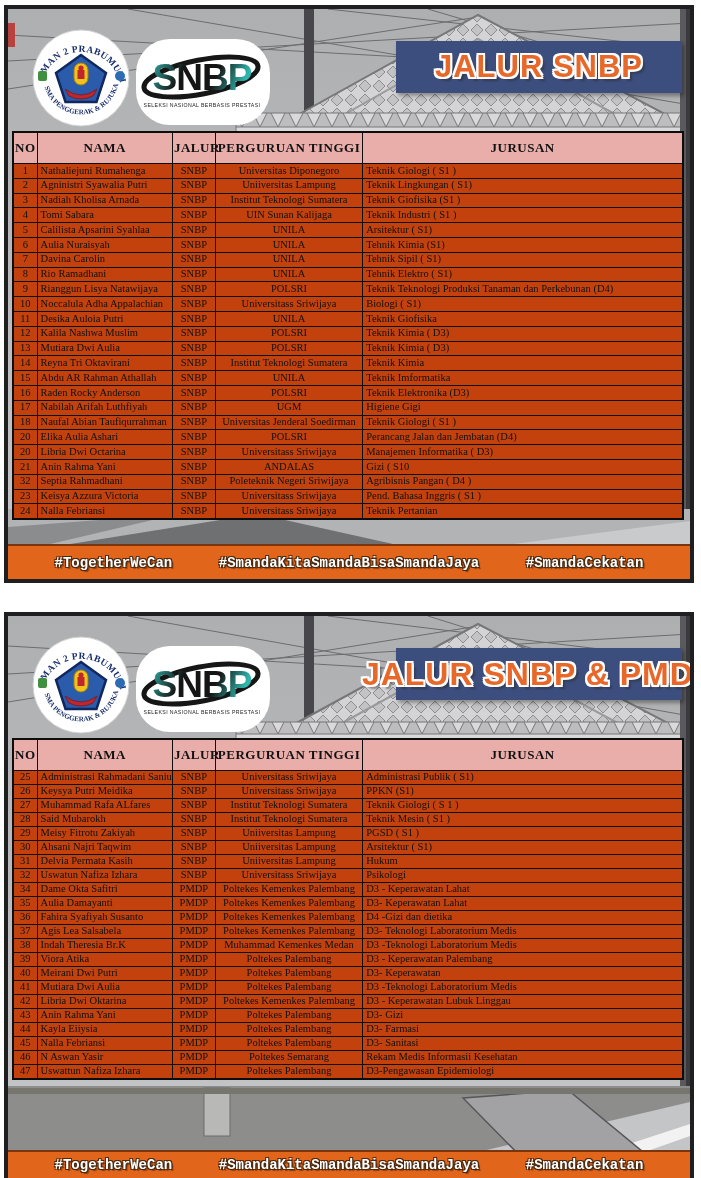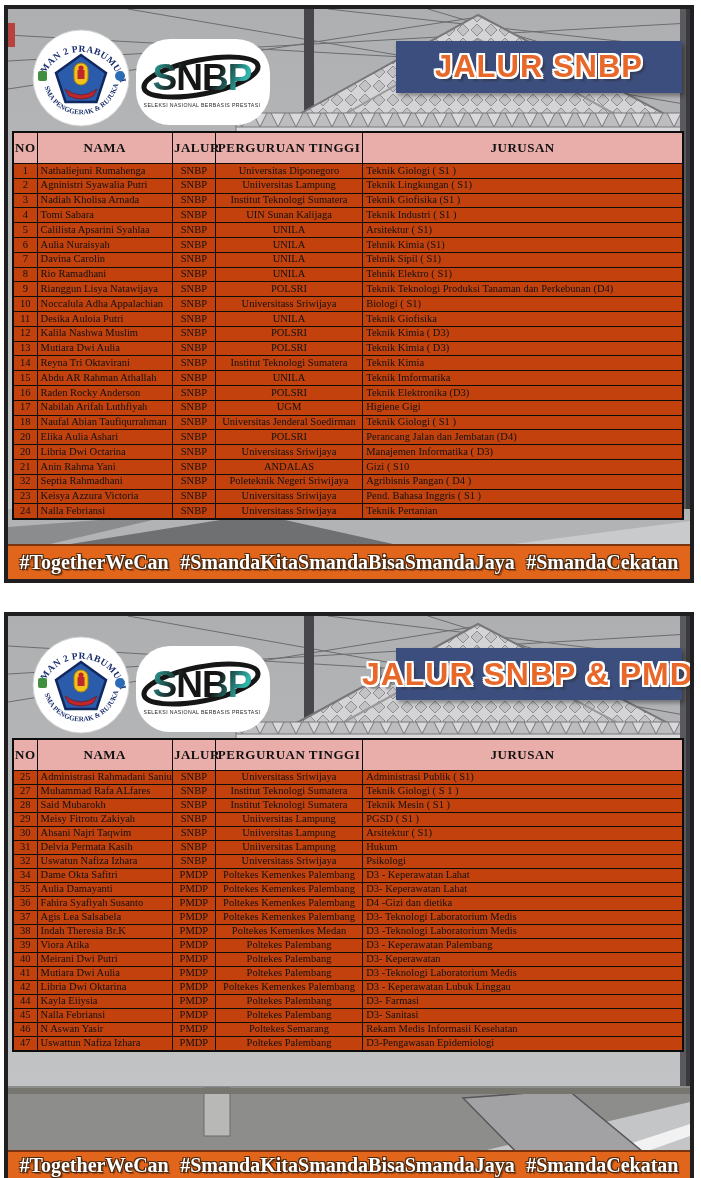--- a/index.html
+++ b/index.html
@@ -59,21 +59,21 @@
   td.c4{text-align:left;}
   
   .footer{
     position:absolute;left:0;bottom:0;width:682px;
     background:#e2651c;display:flex;align-items:center;justify-content:space-evenly;
     border-top:2px solid #7a3410;
   }
   .p1 .footer{height:33px;}
   .p2 .footer{height:26px;}
   .hashtag{
-    font-family:Liberation Serif, serif;font-weight:bold;font-size:20px;
+    font-family:Liberation Mono, monospace;font-weight:bold;font-size:14px;
     color:#fff;white-space:nowrap;
     text-shadow:1px 1px 0 #4a2a10,-1px -1px 0 #4a2a10,1px -1px 0 #4a2a10,
                 -1px 1px 0 #4a2a10,2px 2px 1px rgba(0,0,0,.4);
   }
 </style>
 </head>
 <body>
 
 <div class="poster p1">
 
@@ -429,20 +429,27 @@
       </thead>
     <tbody>
         <tr>
           <td class="c0">25</td>
           <td class="c1">Administrasi Rahmadani Sanius</td>
           <td class="c2">SNBP</td>
           <td class="c3">Universitass  Sriwijaya</td>
           <td class="c4">Administrasi  Publik ( S1)</td>
         </tr>
         <tr>
+          <td class="c0">26</td>
+          <td class="c1">Keysya Putri Meidika</td>
+          <td class="c2">SNBP</td>
+          <td class="c3">Universitass  Sriwijaya</td>
+          <td class="c4">PPKN (S1)</td>
+        </tr>
+        <tr>
           <td class="c0">27</td>
           <td class="c1">Muhammad  Rafa ALfares</td>
           <td class="c2">SNBP</td>
           <td class="c3">Institut Teknologi Sumatera</td>
           <td class="c4">Teknik Giologi ( S 1 )</td>
         </tr>
         <tr>
           <td class="c0">28</td>
           <td class="c1">Said Mubarokh</td>
           <td class="c2">SNBP</td>
@@ -502,21 +509,21 @@
           <td class="c0">37</td>
           <td class="c1">Agis Lea Salsabela</td>
           <td class="c2">PMDP</td>
           <td class="c3">Poltekes  Kemenkes  Palembang</td>
           <td class="c4">D3- Teknologi Laboratorium Medis</td>
         </tr>
         <tr>
           <td class="c0">38</td>
           <td class="c1">Indah Theresia Br.K</td>
           <td class="c2">PMDP</td>
-          <td class="c3">Poltekes  Kemenkes   Medan</td>
+          <td class="c3">Muhammad  Kemenkes   Medan</td>
           <td class="c4">D3 -Teknologi Laboratorium Medis</td>
         </tr>
         <tr>
           <td class="c0">39</td>
           <td class="c1">Viora Atika</td>
           <td class="c2">PMDP</td>
           <td class="c3">Poltekes  Palembang</td>
           <td class="c4">D3 - Keperawatan Palembang</td>
         </tr>
         <tr>
@@ -532,20 +539,27 @@
           <td class="c2">PMDP</td>
           <td class="c3">Poltekes  Palembang</td>
           <td class="c4">D3 -Teknologi Laboratorium Medis</td>
         </tr>
         <tr>
           <td class="c0">42</td>
           <td class="c1">Libria Dwi  Oktarina</td>
           <td class="c2">PMDP</td>
           <td class="c3">Poltekes  Kemenkes  Palembang</td>
           <td class="c4">D3 - Keperawatan Lubuk Linggau</td>
+        </tr>
+        <tr>
+          <td class="c0">43</td>
+          <td class="c1">Anin Rahma Yani</td>
+          <td class="c2">PMDP</td>
+          <td class="c3">Poltekes  Palembang</td>
+          <td class="c4">D3- Gizi</td>
         </tr>
         <tr>
           <td class="c0">44</td>
           <td class="c1">Kayla Eiiysia</td>
           <td class="c2">PMDP</td>
           <td class="c3">Poltekes  Palembang</td>
           <td class="c4">D3- Farmasi</td>
         </tr>
         <tr>
           <td class="c0">45</td>

